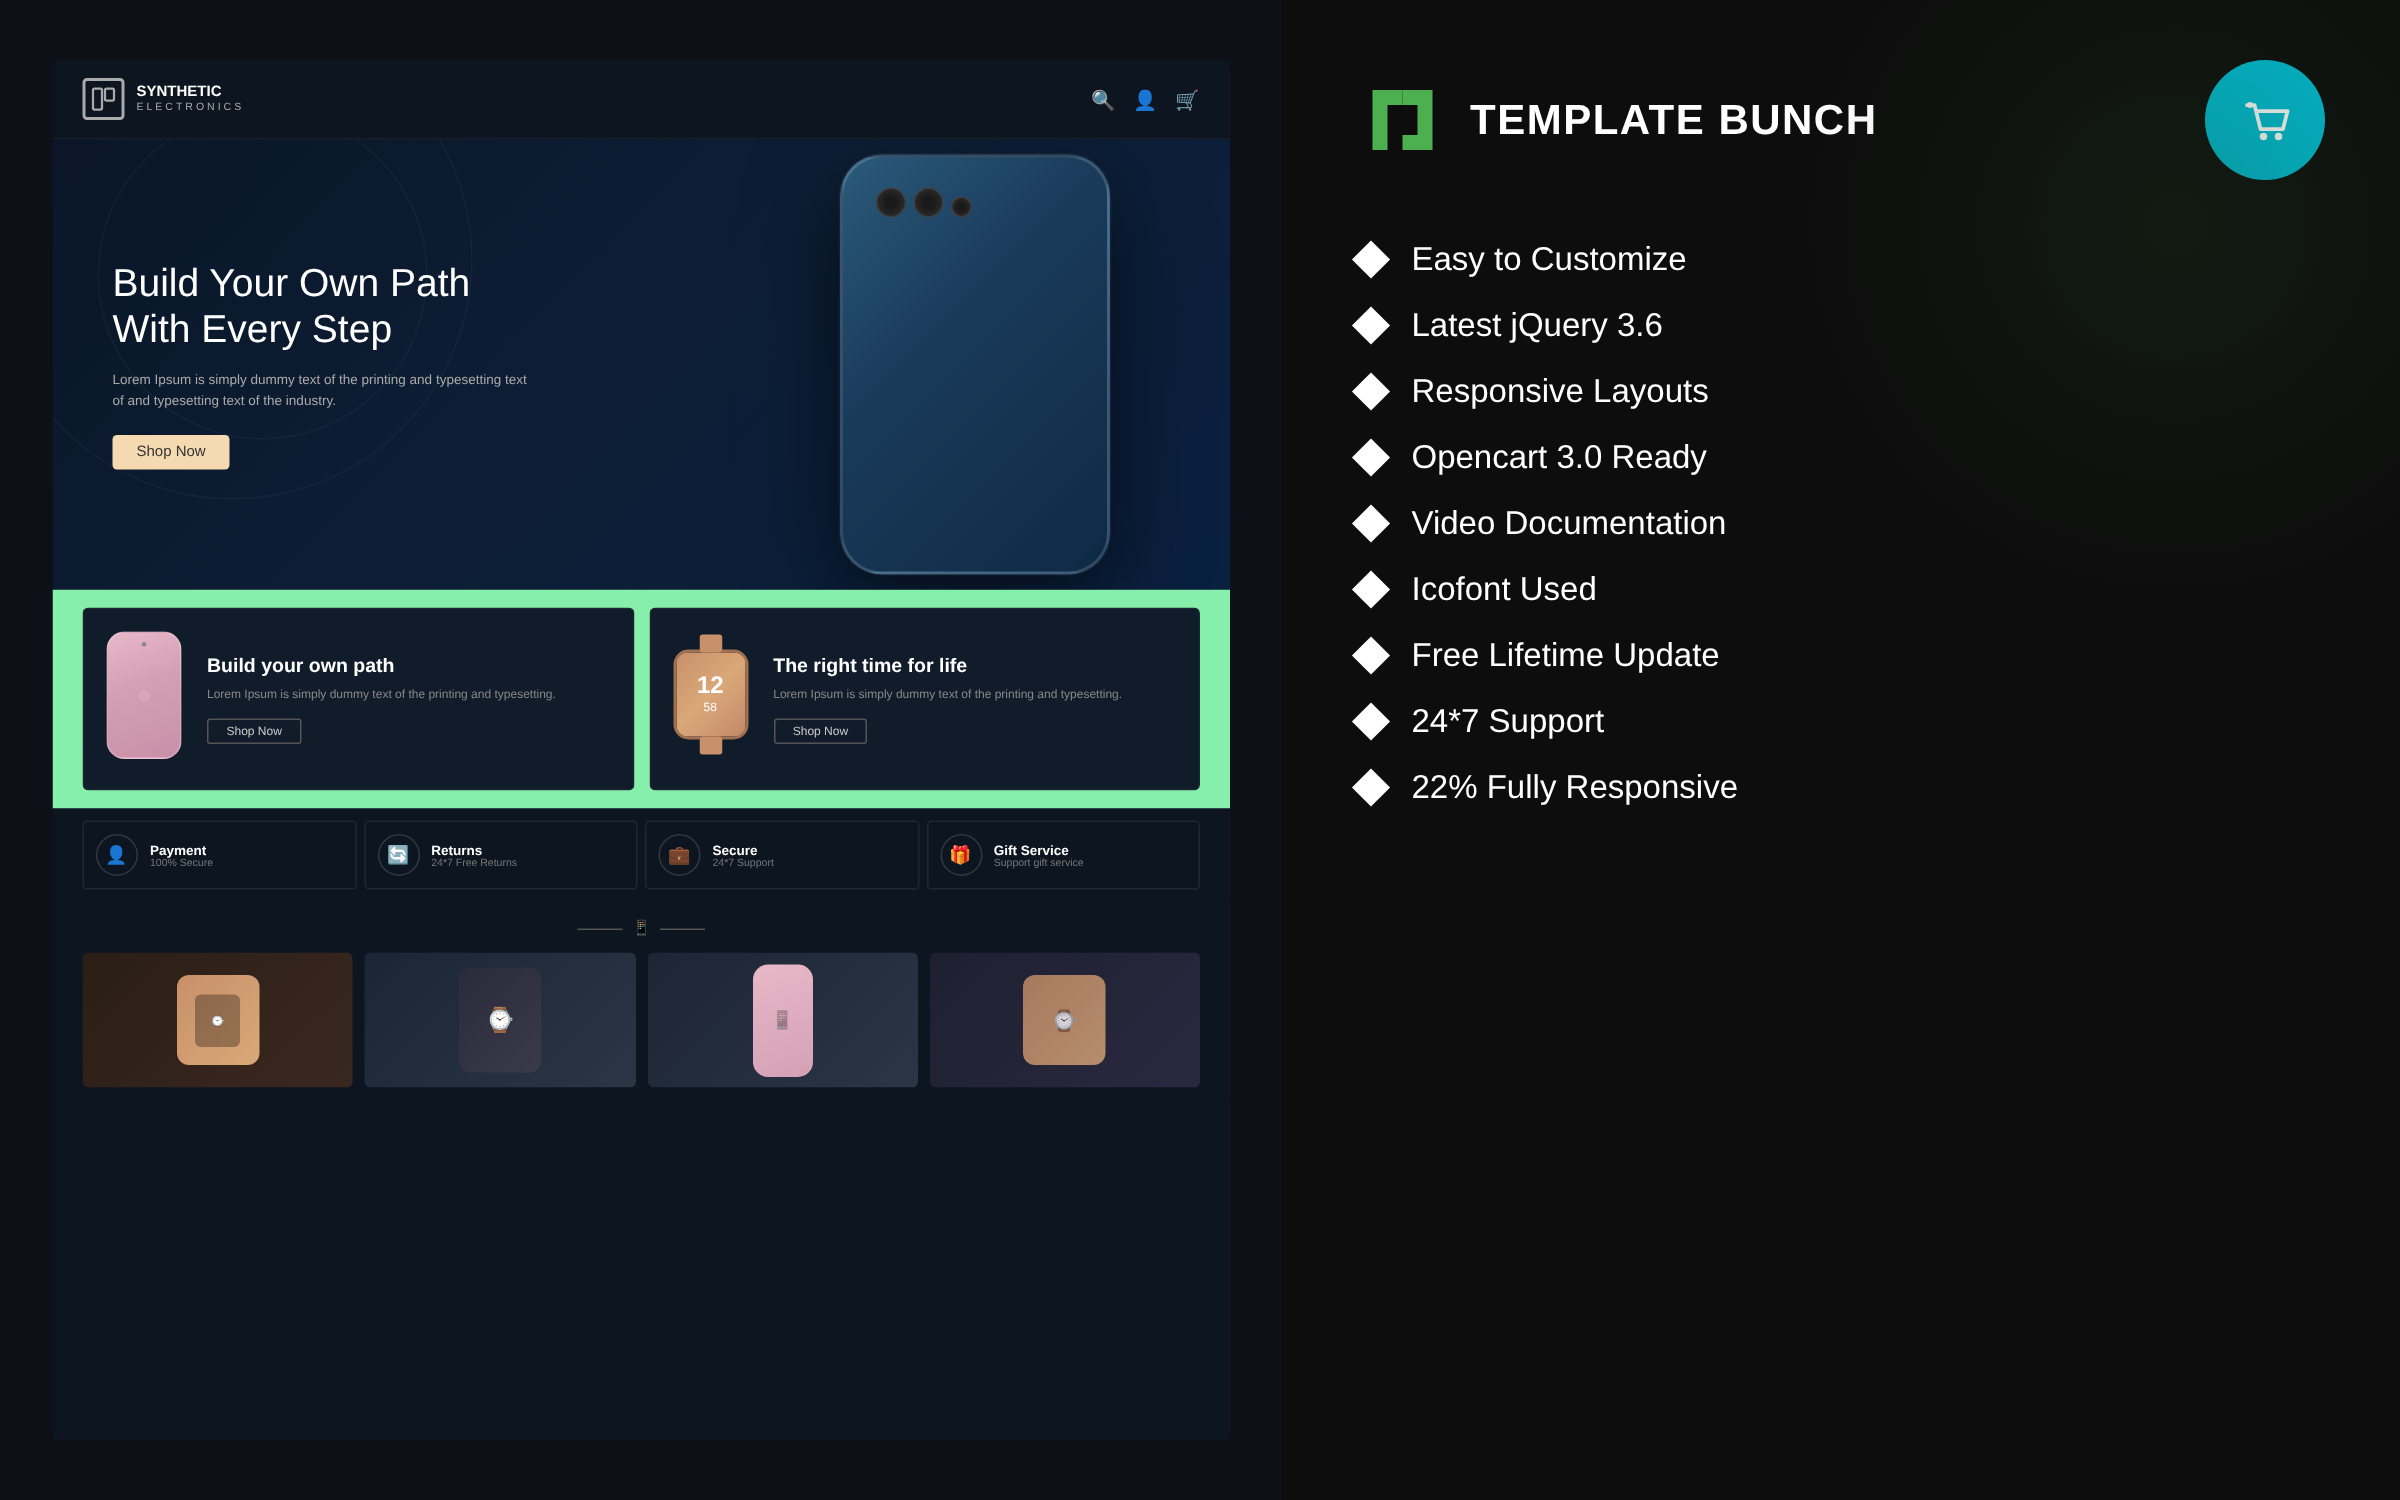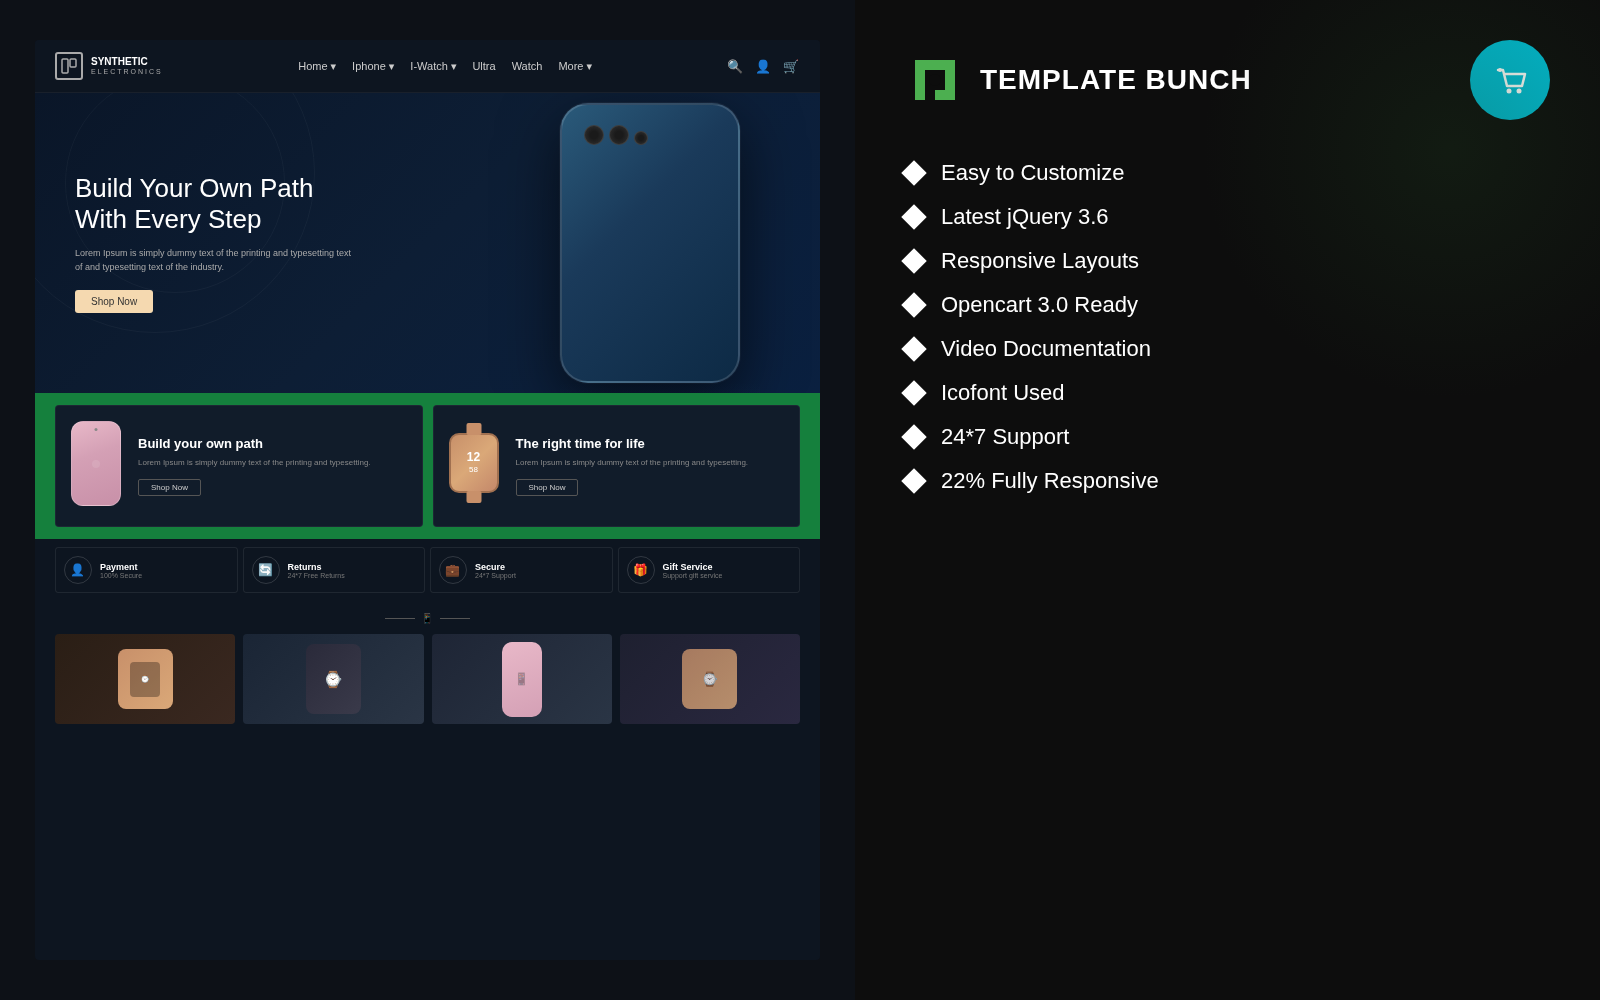--- a/index.html
+++ b/index.html
@@ -205,21 +205,21 @@
       background: linear-gradient(180deg, rgba(42,90,122,0.3) 0%, transparent 100%);
       transform: scaleY(-1);
       opacity: 0.3;
     }
 
     
     .feature-cards {
       display: flex;
       gap: 10px;
       padding: 12px 20px;
-      background: #15803d;
+      background: #86efac;
     }
 
     .feature-card {
       flex: 1;
       background: #111c2a;
       border-radius: 4px;
       padding: 15px;
       display: flex;
       align-items: center;
       gap: 12px;
@@ -457,28 +457,20 @@
           <svg width="18" height="18" viewBox="0 0 18 18" fill="none">
             <rect x="2" y="2" width="6" height="14" rx="1" stroke="#aaa" stroke-width="1.5" fill="none"></rect>
             <rect x="10" y="2" width="6" height="8" rx="1" stroke="#aaa" stroke-width="1.5" fill="none"></rect>
           </svg>
         </div>
         <div class="logo-text">
           <strong>SYNTHETIC</strong>
           <span>ELECTRONICS</span>
         </div>
       </div>
-      <div class="nav-links">
-        <span class="nav-link">Home ▾</span>
-        <span class="nav-link">Iphone ▾</span>
-        <span class="nav-link">I-Watch ▾</span>
-        <span class="nav-link">Ultra</span>
-        <span class="nav-link">Watch</span>
-        <span class="nav-link">More ▾</span>
-      </div>
       <div class="nav-icons">
         <span class="nav-icon">🔍</span>
         <span class="nav-icon">👤</span>
         <span class="nav-icon">🛒</span>
       </div>
     </nav>
 
     <div class="hero">
 
       <div class="hero-bg-circle" style="width:320px;height:320px;top:-80px;left:-40px;"></div>
@@ -515,21 +507,21 @@
         <div class="feature-card-text">
           <h3>Build your own path</h3>
           <p>Lorem Ipsum is simply dummy text of the printing and typesetting.</p>
           <button class="shop-btn-sm">Shop Now</button>
         </div>
       </div>
 
       <div class="feature-card">
         <div class="feature-card-img">
           <div style="width:50px;height:60px;background:linear-gradient(135deg,#c8906a 0%,#daa878 50%,#c4886a 100%);border-radius:10px;border:2px solid #a07050;position:relative;display:flex;align-items:center;justify-content:center;margin-top:12px;">
-            <div style="font-size:9px;color:#fff;text-align:center;line-height:1.1;"><span style="font-size:12px;font-weight:700;margin-top:28px;">12</span><br><span style="font-size:8px;">58</span></div>
+            <div style="font-size:9px;color:#fff;text-align:center;line-height:1.1;"><span style="font-size:16px;font-weight:700;margin-top:28px;">12</span><br><span style="font-size:8px;">58</span></div>
             <div style="position:absolute;top:-12px;left:50%;transform:translateX(-50%);width:15px;height:12px;background:#c8906a;border-radius:2px;"></div>
             <div style="position:absolute;bottom:-12px;left:50%;transform:translateX(-50%);width:15px;height:12px;background:#c8906a;border-radius:2px;"></div>
           </div>
         </div>
         <div class="feature-card-text">
           <h3>The right time for life</h3>
           <p>Lorem Ipsum is simply dummy text of the printing and typesetting.</p>
           <button class="shop-btn-sm">Shop Now</button>
         </div>
       </div>
@@ -642,20 +634,24 @@
       <li class="feature-item">
       <div class="diamond-bullet"></div>
       <span class="feature-text">Video Documentation</span>
     </li>
       <li class="feature-item">
       <div class="diamond-bullet"></div>
       <span class="feature-text">Icofont Used</span>
     </li>
       <li class="feature-item">
       <div class="diamond-bullet"></div>
+      <span class="feature-text">Free Lifetime Update</span>
+    </li>
+      <li class="feature-item">
+      <div class="diamond-bullet"></div>
       <span class="feature-text">24*7 Support</span>
     </li>
       <li class="feature-item">
       <div class="diamond-bullet"></div>
       <span class="feature-text">22% Fully Responsive</span>
     </li>
     </ul>
 
 </div>
 

